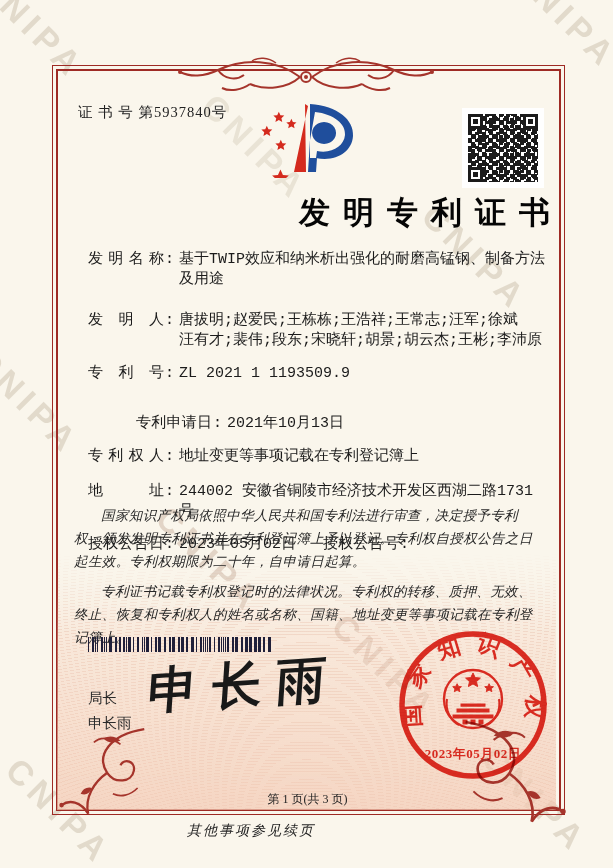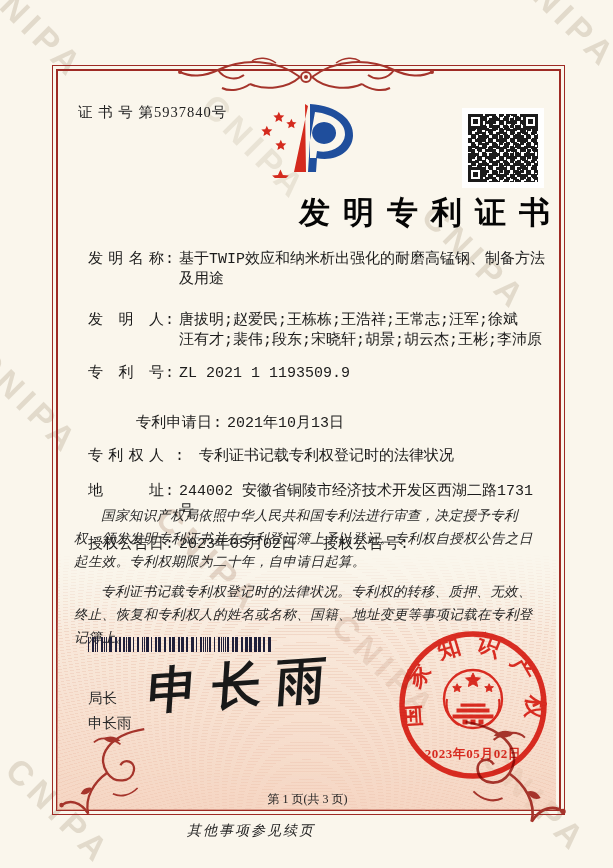--- a/index.html
+++ b/index.html
@@ -45,21 +45,21 @@
   .fields{position:absolute;left:88px;top:250px;width:458px;z-index:3;font-size:15px;line-height:20px;}
   .frow{display:flex;margin-bottom:14px;align-items:flex-start;font-family:Liberation Mono, monospace;}
   .lbl{flex:0 0 76px;text-align:justify;text-align-last:justify;-moz-text-align-last:justify;
        text-justify:inter-character;white-space:nowrap;}
   .colon{flex:0 0 14px;padding-left:1px;}
   .val{flex:1;}
   .row-name{margin-bottom:21px;}
   .row-inventors{margin-bottom:13px;}
   .row-patno{margin-bottom:30px;}
   .row-filing{margin-bottom:13px;margin-left:48px;}
-  .row-patentee{margin-bottom:15px;gap:10px;}
+  .row-patentee{margin-bottom:15px;}
   .row-address{margin-bottom:13px;}
   .val-fixed{flex:0 0 132px;}
   .lbl2{margin-left:12px;}
 
   
   .paras{position:absolute;left:74px;top:504px;width:468px;z-index:3;
          font-size:13.5px;line-height:23px;color:#262626;font-style:italic;letter-spacing:.4px;}
   .paras p{margin:0 0 7px 0;text-indent:2em;}
 
   
@@ -209,21 +209,21 @@
       <span class="val">ZL 2021 1 1193509.9</span>
     </div>
     <div class="frow row-filing">
       <span class="lbl">专利申请日</span>
         <span class="colon">:</span>
       <span class="val">2021年10月13日</span>
     </div>
     <div class="frow row-patentee">
       <span class="lbl">专利权人</span>
         <span class="colon">:</span>
-      <span class="val">专利证书记载专利权登记时的法律状况</span>
+      <span class="val">地址变更等事项记载在专利登记簿上</span>
     </div>
     <div class="frow row-address">
       <span class="lbl">地址</span>
         <span class="colon">:</span>
       <span class="val">244002 安徽省铜陵市经济技术开发区西湖二路1731号</span>
     </div>
     <div class="frow">
       <span class="lbl">授权公告日</span>
         <span class="colon">:</span>
       <span class="val-fixed">2023年05月02日</span>

